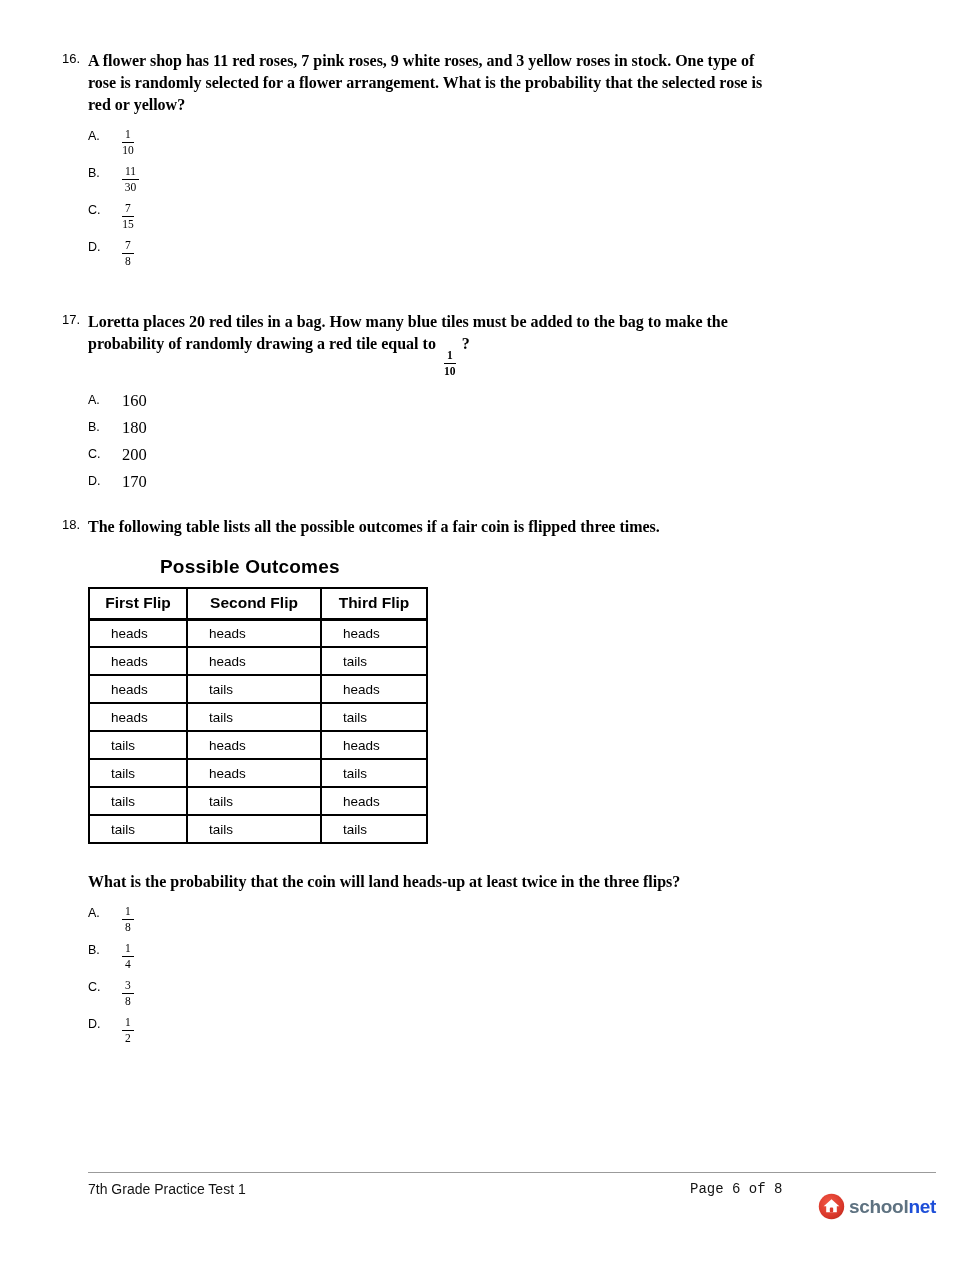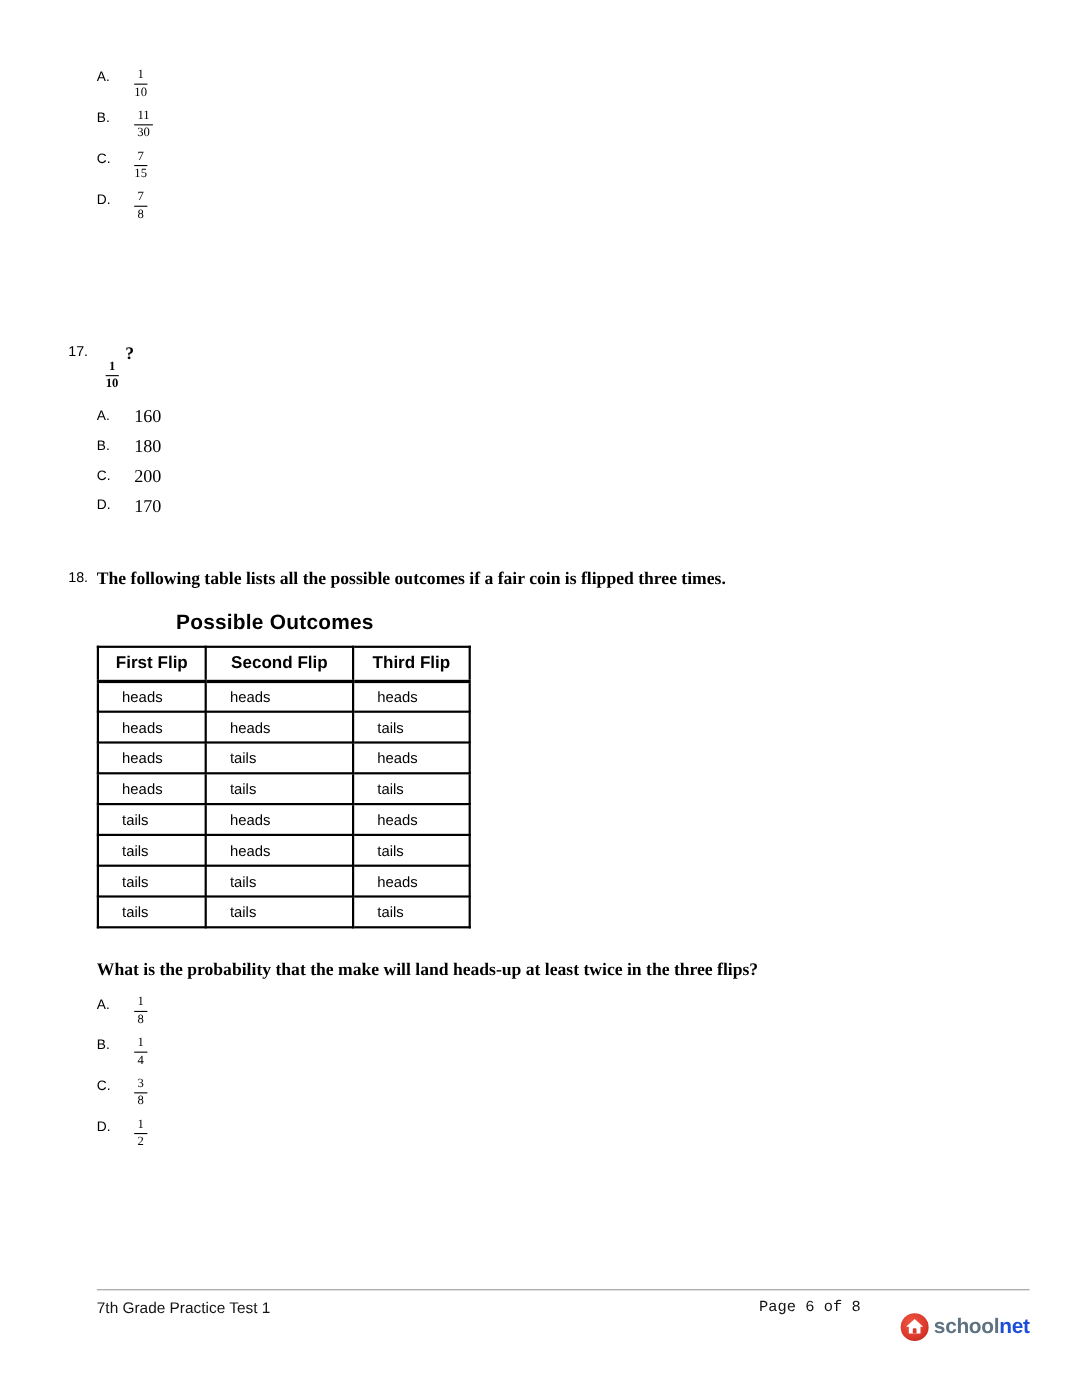--- a/index.html
+++ b/index.html
@@ -65,20 +65,24 @@
   .logo-school { color:#5E7281; }
   .logo-net { color:#1d4ed8; }
   .home-badge { width:27px; height:27px; display:block; }
 </style>
 </head>
 <body>
 
 <div class="page">
 
   <section class="q" id="q16" style="top:50px;">
+    <div class="qrow">
+      <span class="qnum">16.</span>
+      <div class="qtext">A flower shop has 11 red roses, 7 pink roses, 9 white roses, and 3 yellow roses in stock. One type of rose is randomly selected for a flower arrangement. What is the probability that the selected rose is red or yellow?</div>
+    </div>
     <div class="choices-frac">
       <div class="choice">
         <span class="clabel">A.</span>
         <span class="frac">
             <span class="num">1</span>
             <span class="den">10</span>
           </span>
       </div>
       <div class="choice">
         <span class="clabel">B.</span>
@@ -100,21 +104,21 @@
             <span class="num">7</span>
             <span class="den">8</span>
           </span>
       </div>
     </div>
   </section>
 
   <section class="q" id="q17" style="top:311px;">
     <div class="qrow">
       <span class="qnum">17.</span>
-      <div class="qtext"><span class="frac inline">
+      <div class="qtext"><span>Loretta places 20 red tiles in a bag. How many blue tiles must be added to the bag to make the probability of randomly drawing a red tile equal to</span><span class="frac inline">
             <span class="num">1</span>
             <span class="den">10</span>
           </span><span>?</span></div>
     </div>
     <div class="choices-plain">
       <div class="choice">
         <span class="clabel">A.</span>
         <span class="cval">160</span>
       </div>
       <div class="choice">
@@ -190,21 +194,21 @@
           <td>heads</td>
         </tr>
         <tr>
           <td>tails</td>
           <td>tails</td>
           <td>tails</td>
         </tr>
       </tbody>
     </table>
 
-    <div class="subq">What is the probability that the make will land heads-up at least twice in the three flips?</div>
+    <div class="subq">What is the probability that the coin will land heads-up at least twice in the three flips?</div>
 
     <div class="q18-choices">
       <div class="choice">
         <span class="clabel">A.</span>
         <span class="frac">
             <span class="num">1</span>
             <span class="den">8</span>
           </span>
       </div>
       <div class="choice">

